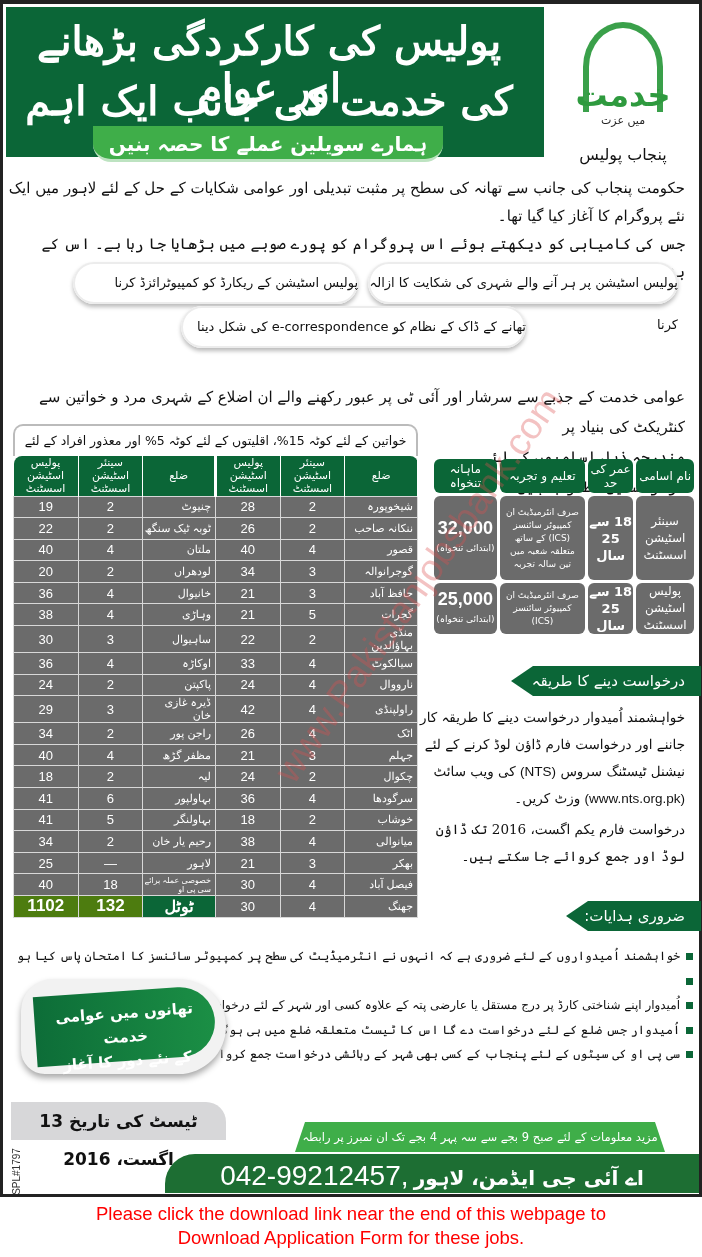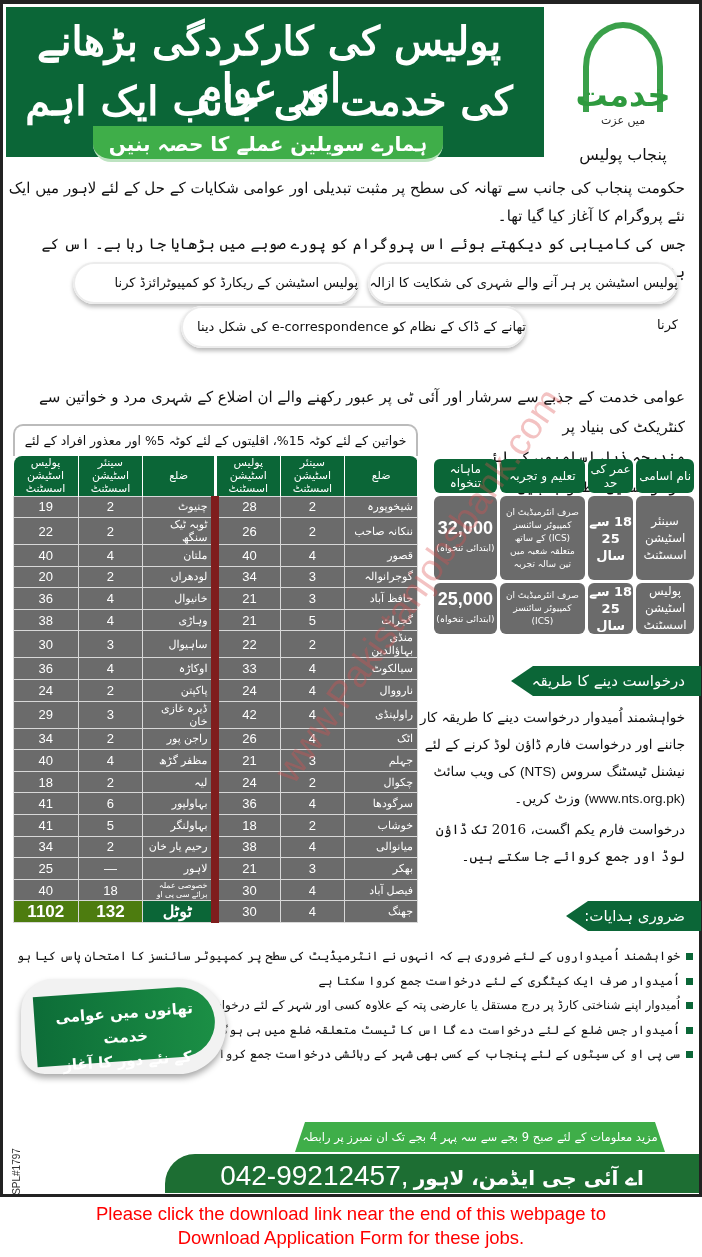--- a/index.html
+++ b/index.html
@@ -27,21 +27,21 @@
   .obj.o3 { left: 178px; top: 302px; width: 345px; }
 
   .para2 { position: absolute; right: 14px; top: 378px; width: 680px; direction: rtl; text-align: right; font-size: 15px; line-height: 30px; color: #111; font-family: "DejaVu Serif", serif; }
 
   
   .quota { position: absolute; left: 10px; top: 420px; width: 405px; height: 32px; border: 2px solid #bbb; border-radius: 10px 10px 0 0; border-bottom: none; text-align: center; line-height: 30px; direction: rtl; font-size: 12.5px; color: #111; }
   .dtable { position: absolute; left: 10px; top: 452px; width: 405px; border-collapse: collapse; }
   .dtable th { background: #0b6637; color: #fff; font-weight: normal; font-size: 11px; height: 40px; border-right: 1px solid #fff; direction: rtl; line-height: 13px; }
   .dtable td { background: #6b6b6b; color: #fff; height: 21.6px; font-size: 13px; text-align: center; border: 1px solid #d8d8d8; font-family: "Liberation Sans", sans-serif; }
   .dtable td.dist { text-align: right; direction: rtl; font-size: 11px; padding-right: 4px; font-family: Liberation Sans, sans-serif; }
-  .dtable td.gap { border-left: 8px solid #7f1d1d; }
+  .dtable td.gap { border-left: 1px solid #7f1d1d; }
   .dtable td.tot { background: #4d7c0f; font-weight: bold; font-size: 17px; }
   .dtable td.totlbl { background: #0b6637; font-size: 16px; font-weight: bold; direction: rtl; }
 
   
   .ptable { position: absolute; left: 428px; top: 452px; width: 266px; border-collapse: separate; border-spacing: 3px; }
   .ptable th { background: #0b6637; color: #fff; font-weight: normal; font-size: 12px; height: 34px; border-radius: 6px; direction: rtl; }
   .ptable td { background: #6b6b6b; color: #fff; border-radius: 6px; text-align: center; direction: rtl; font-size: 9px; line-height: 13px; vertical-align: middle; }
   .ptable td.sal { font-family: "Liberation Sans", sans-serif; font-size: 18px; font-weight: bold; line-height: 20px; }
   .ptable td.sal small { display: block; font-size: 9px; font-weight: normal; font-family: "DejaVu Sans", sans-serif; }
   .ptable td.age { font-size: 13px; font-weight: bold; line-height: 17px; }
@@ -318,33 +318,34 @@
       <span>کی ویب سائٹ</span>
       <span class="url">(www.nts.org.pk)</span>
       <span>وزٹ کریں۔</span>
     </p>
     <p>درخواست فارم یکم اگست، 2016 تک ڈاؤن لوڈ اور جمع کروائے جا سکتے ہیں۔</p>
   </div>
 
   <div class="sect s2">ضروری ہدایات:</div>
   <ul class="instr">
     <li><span class="bul"></span><span>خواہشمند اُمیدواروں کے لئے ضروری ہے کہ انہوں نے انٹرمیڈیٹ کی سطح پر کمپیوٹر سائنسز کا امتحان پاس کیا ہو</span></li>
-    <li><span class="bul"></span><span>اُمیدوار صرف ایک کیٹگری کے لئے درخواست جمع کروا سکتا ہے</span></li>
+    <li><span class="bul"></span></li>
     <li><span class="bul"></span><span>اُمیدوار اپنے شناختی کارڈ پر درج مستقل یا عارضی پتہ کے علاوہ کسی اور شہر کے لئے درخواست درج نہیں کروا سکتا</span></li>
     <li><span class="bul"></span><span>اُمیدوار جس ضلع کے لئے درخواست دے گا اس کا ٹیسٹ متعلقہ ضلع میں ہی ہوگا</span></li>
     <li><span class="bul"></span><span>سی پی او کی سیٹوں کے لئے پنجاب کے کسی بھی شہر کے رہائشی درخواست جمع کروا سکتے ہیں</span></li>
   </ul>
 
   <div class="ribbon">
     <div class="ribbon-inner">
       <div>تھانوں میں عوامی خدمت</div>
       <div>کے نئے دور کا آغاز</div>
     </div>
   </div>
 
+  <div class="testdate">ٹیسٹ کی تاریخ 13 اگست، 2016</div>
   <div class="spl">
       <span>SPL#1797</span>
     </div>
 
   <div class="moreinfo">مزید معلومات کے لئے صبح 9 بجے سے سہ پہر 4 بجے تک ان نمبرز پر رابطہ کریں:</div>
   <div class="phonebar">
     <span class="addr">اے آئی جی ایڈمن، لاہور</span>
     <span class="num">042-99212457, 99211503</span>
   </div>
 

